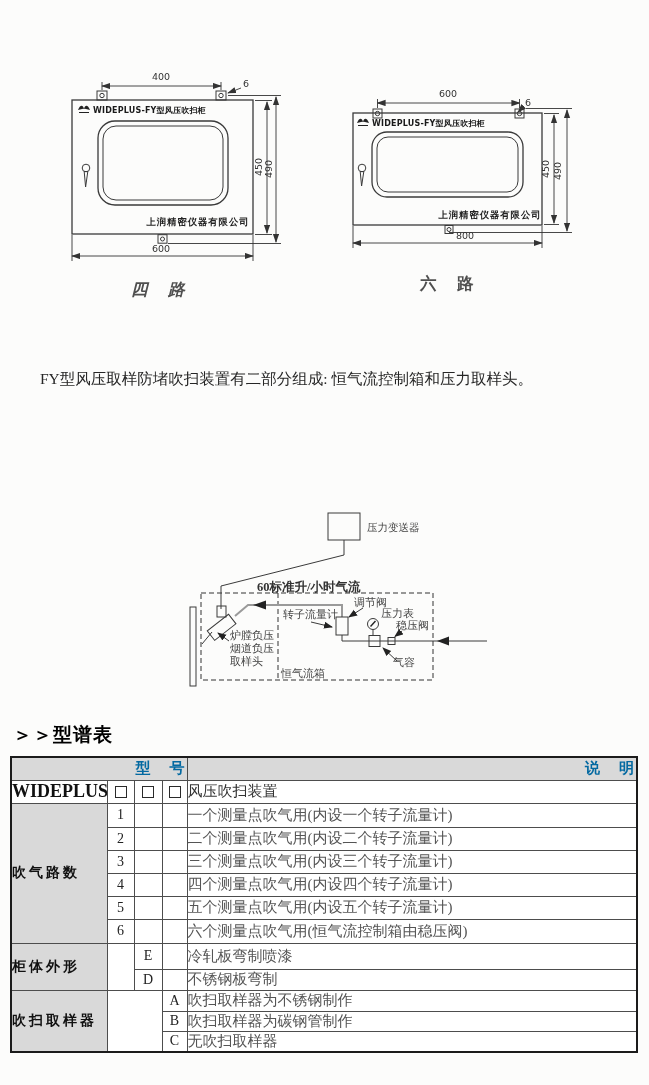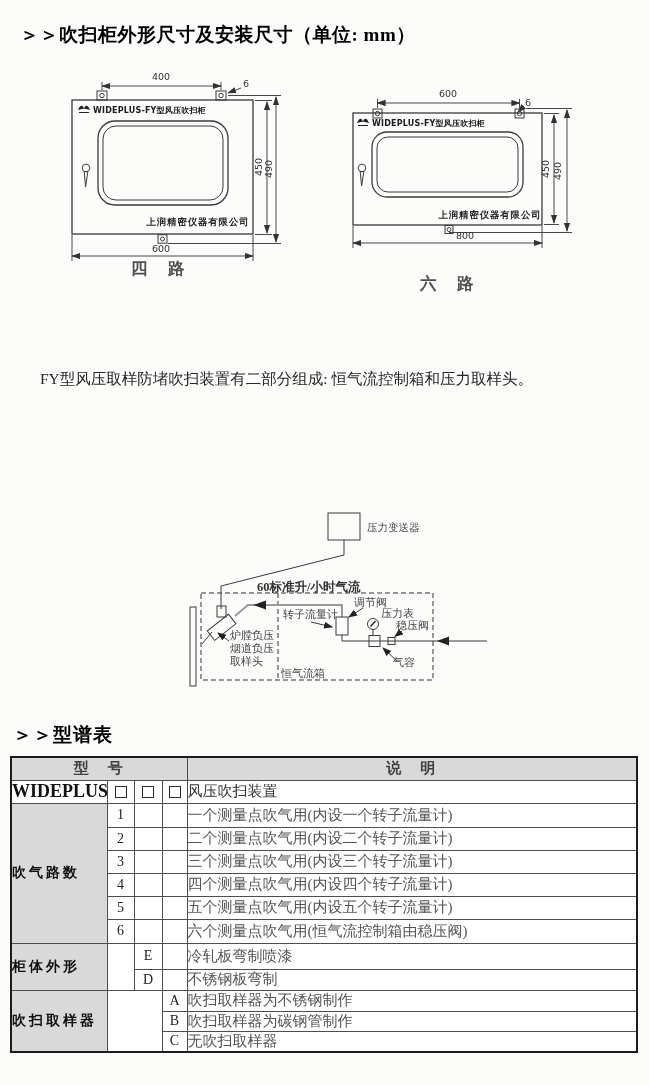--- a/index.html
+++ b/index.html
@@ -35,22 +35,22 @@
   svg .gray{stroke:#9a9a9a;stroke-width:2;fill:none;}
 
   table.spec{
     border-collapse:collapse;width:628px;table-layout:fixed;
     border:2px solid #1b1b1b;background:#fff;
   }
   table.spec td{
     border:1px solid #4d4d4d;padding:0 0;overflow:hidden;white-space:nowrap;
   }
   td.hdr{
-    background:#d9d9d9;text-align:center;font-weight:bold;font-size:15px;
-    color:#404040;letter-spacing:2px;
+    background:#d9d9d9;text-align:right;font-weight:bold;font-size:15px;
+    color:#0369a1;letter-spacing:2px;
   }
   td.glabel{
     background:#d9d9d9;font-weight:bold;font-size:14px;
     color:#111;letter-spacing:3px;
   }
   td.model{
     font-weight:bold;font-size:18px;text-align:center;color:#111;
     letter-spacing:0px;
   }
   td.code{text-align:center;font-size:14px;color:#222;}
@@ -59,21 +59,20 @@
   span.cbox{
     display:inline-block;width:10px;height:10px;border:1.4px solid #2a2a2a;
     vertical-align:middle;background:#fff;
   }
 </style>
 </head>
 <body>
 
 <div class="page">
 
-  <h1 class="doc-title abs" style="left:20px;top:22px;">＞＞吹扫柜外形尺寸及安装尺寸（单位: mm）</h1>
 
   <svg class="abs" style="left:50px;top:60px;" width="250" height="208" viewBox="0 0 250 208">
     <defs>
       <marker id="ar1" markerWidth="10" markerHeight="8" refX="9" refY="3.5" orient="auto-start-reverse">
         <path d="M0,0 L10,3.5 L0,7 z" fill="#333"></path>
       </marker>
     </defs>
 
     <rect x="22" y="40" width="181" height="134" class="ln2"></rect>
 
@@ -120,21 +119,21 @@
     <g>
       <rect x="108" y="174.7" width="9" height="8.5" class="ln"></rect>
         <circle cx="112.5" cy="179" r="2" class="ln"></circle>
     </g>
 
     <line x1="22" y1="175" x2="22" y2="201" class="dimln"></line>
     <line x1="203" y1="175" x2="203" y2="201" class="dimln"></line>
     <line x1="22" y1="196" x2="203" y2="196" class="dimln" marker-start="url(#ar1)" marker-end="url(#ar1)"></line>
     <text x="111" y="192" text-anchor="middle" class="dim">600</text>
   </svg>
-  <div class="caption abs" style="left:131px;top:258px;">四　路</div>
+  <div class="caption abs" style="left:131px;top:279px;font-style:italic;">四　路</div>
 
   <svg class="abs" style="left:325px;top:62px;" width="250" height="200" viewBox="0 0 250 200">
     <defs>
       <marker id="ar2" markerWidth="10" markerHeight="8" refX="9" refY="3.5" orient="auto-start-reverse">
         <path d="M0,0 L10,3.5 L0,7 z" fill="#333"></path>
       </marker>
     </defs>
     <rect x="28" y="51" width="189" height="112" class="ln2"></rect>
     <g>
       <rect x="48" y="47" width="9" height="9" class="ln"></rect>

